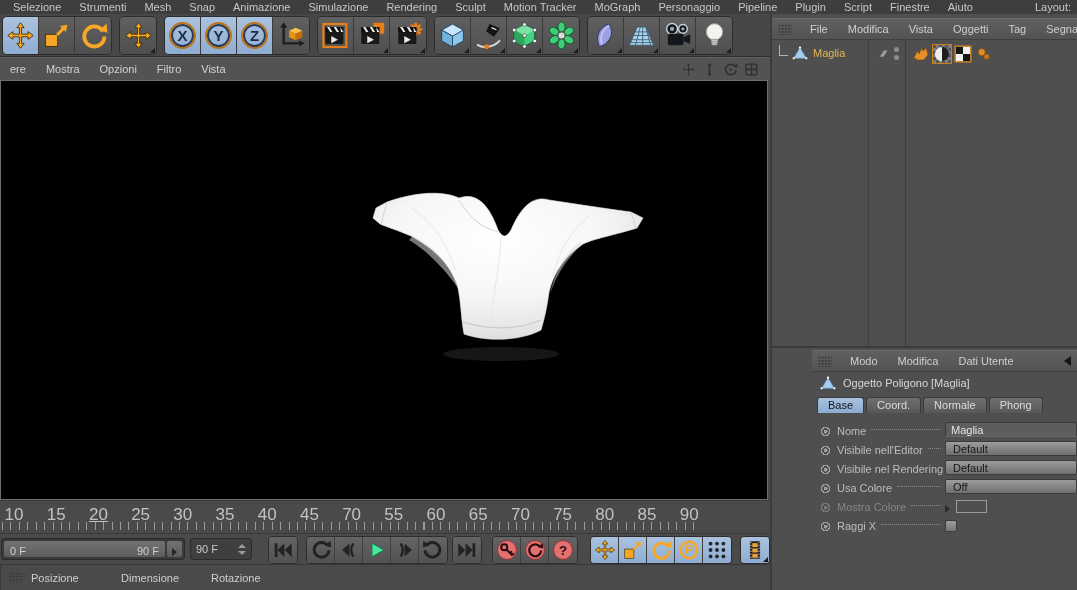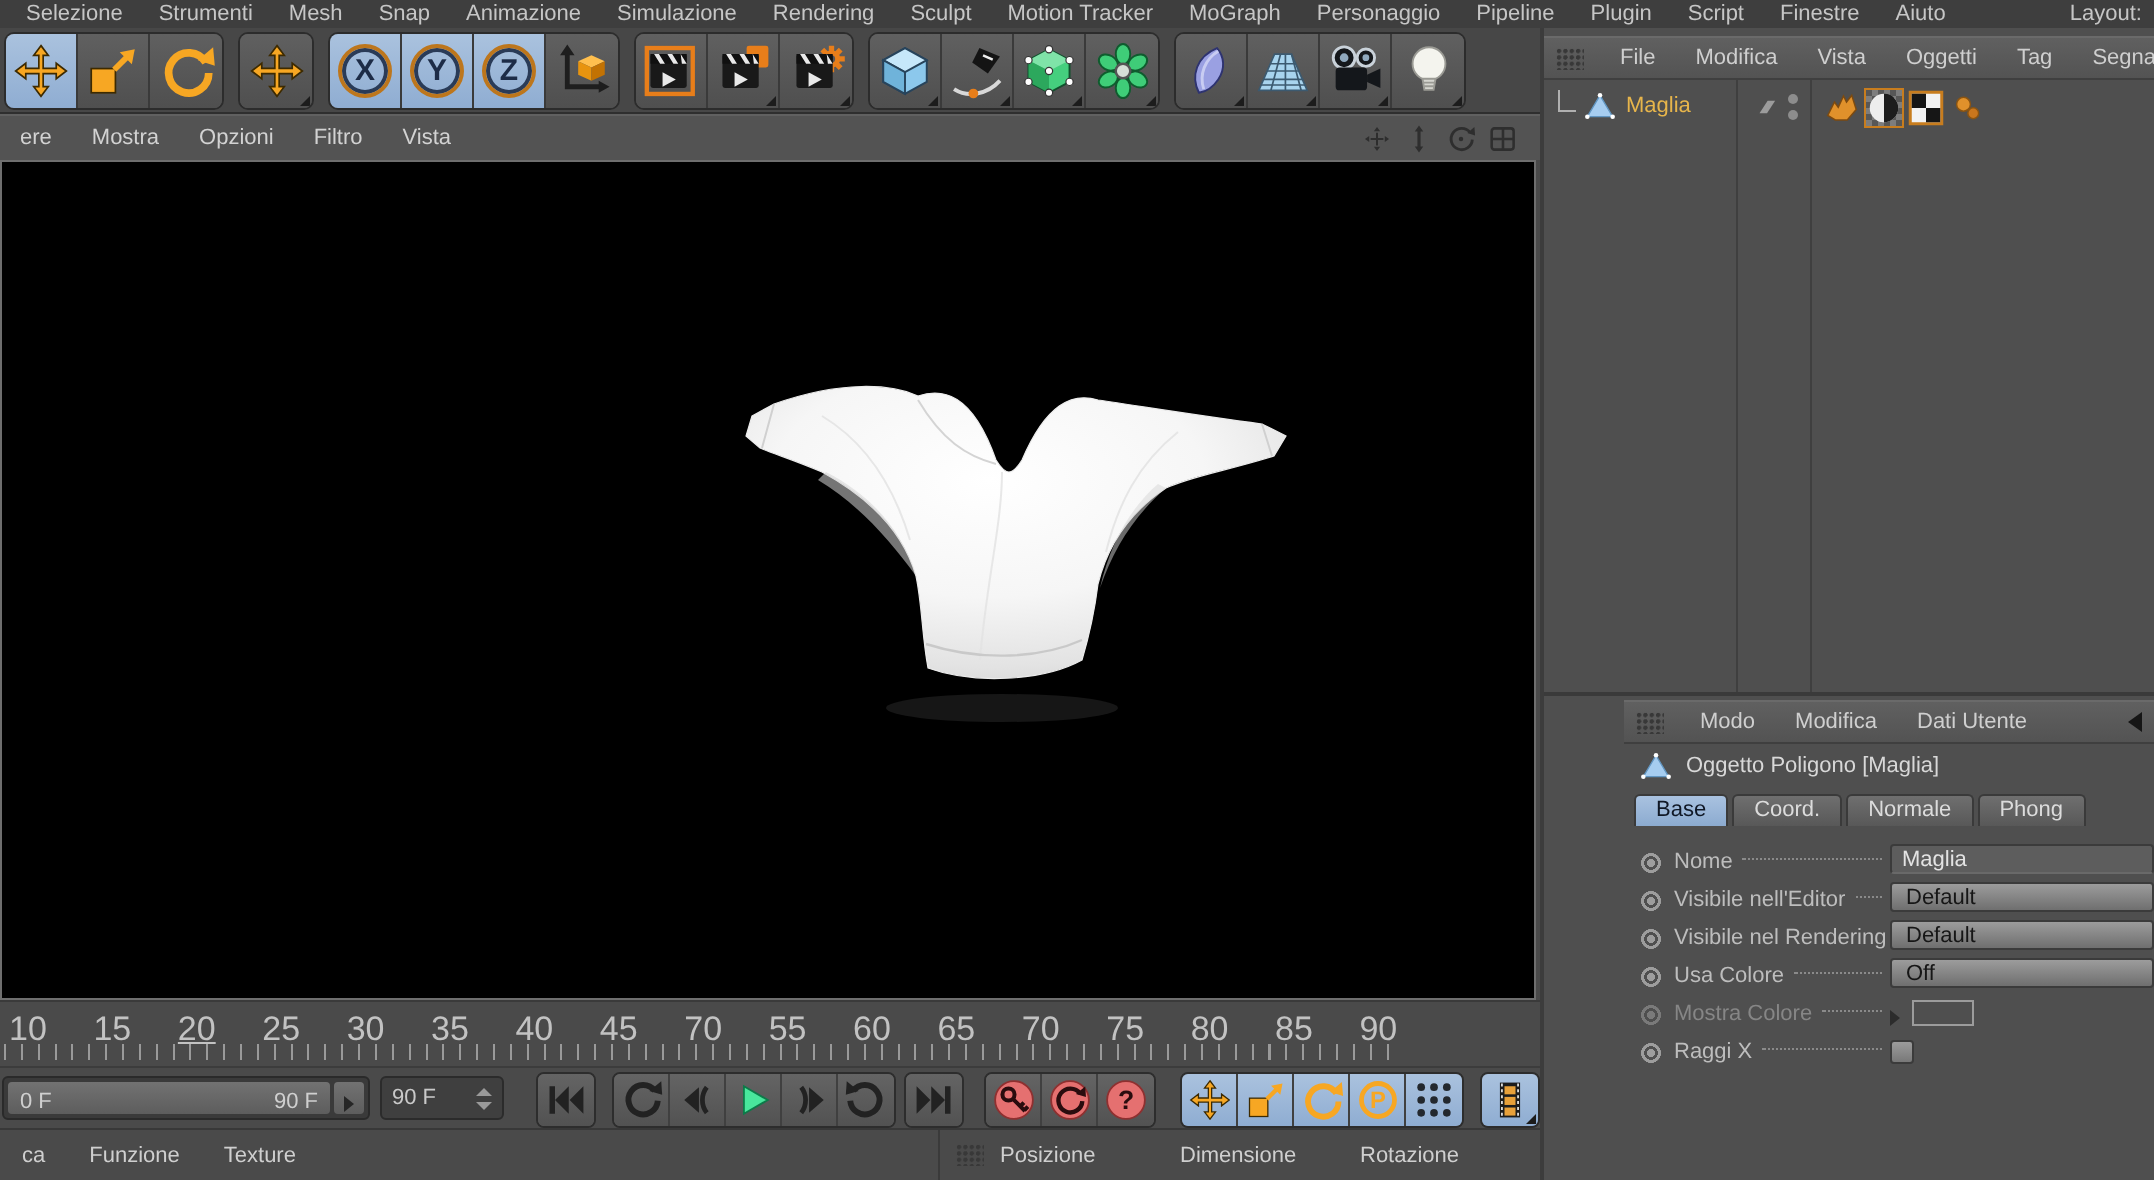--- a/index.html
+++ b/index.html
@@ -560,25 +560,20 @@
                 <rect x="9" y="4.5" width="6" height="4.4"></rect>
                 <rect x="9" y="10.3" width="6" height="4.4"></rect>
                 <rect x="9" y="16.1" width="6" height="4.4"></rect>
               </g>
               <path d="M7.6 3v18M16.4 3v18" stroke="#ddd" stroke-width="1" stroke-dasharray="1.6 1.6"></path>
             </svg></span></button>
       </div>
     </div>
 
   <div class="bottombar">
-    <div class="materials" id="materials">
-        <span class="mat-item">ca</span>
-        <span class="mat-item">Funzione</span>
-        <span class="mat-item">Texture</span>
-      </div>
     <div class="coords">
       <span class="grip"></span>
       <span id="coord-headers" style="display:flex">
           <span class="coord-h">Posizione</span>
           <span class="coord-h">Dimensione</span>
           <span class="coord-h">Rotazione</span>
         </span>
     </div>
   </div>
 

